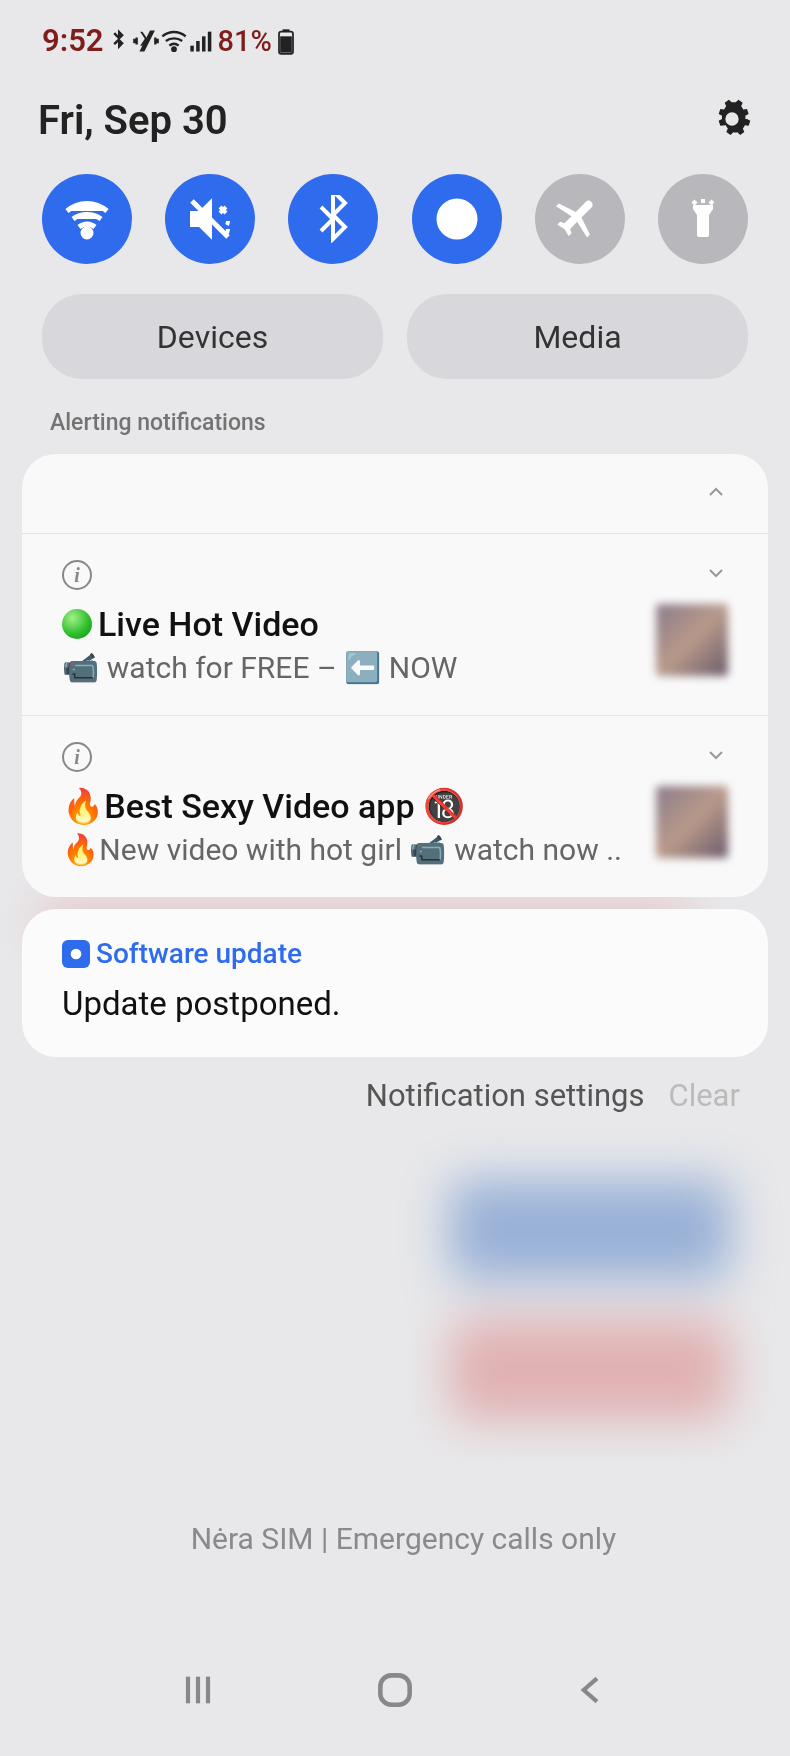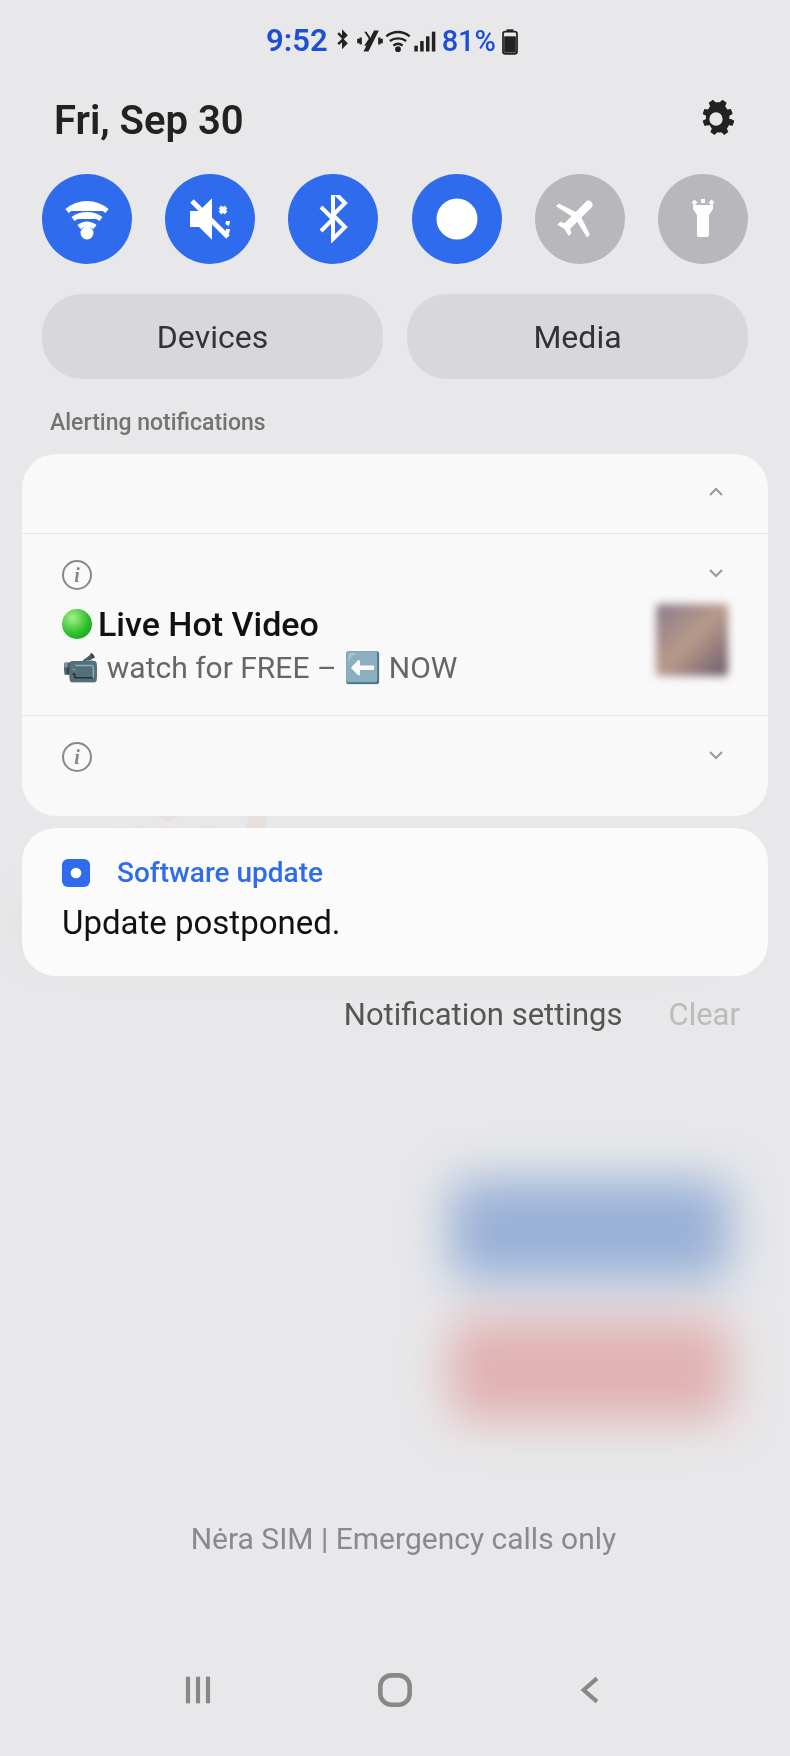--- a/index.html
+++ b/index.html
@@ -42,37 +42,37 @@
   z-index: 2;
   width: 100%;
   height: 100%;
   display: flex;
   flex-direction: column;
 }
 
 
 .status-bar {
   display: flex;
-  justify-content: center;
+  justify-content: flex-start;
   align-items: center;
   padding: 22px 42px 10px;
   font-size: 31px;
   font-weight: 600;
-  color: #1d4ed8;
+  color: #7f1d1d;
 }
 .status-right { display: flex; align-items: center; gap: 0; }
 .status-right svg { width: 28px; height: 28px; }
 .battery-text { font-size: 29px; font-weight: 500; margin-left: 2px; }
 
 
 .date-row {
   display: flex;
   justify-content: space-between;
   align-items: center;
-  padding: 28px 54px 20px;
+  padding: 28px 38px 20px;
 }
 .date-text { font-size: 40px; font-weight: 600; color: #222; }
 .gear-btn { cursor: pointer; }
 
 
 .qs-row {
   display: flex;
   justify-content: space-between;
   padding: 10px 42px 30px;
 }
@@ -161,35 +161,35 @@
   border-radius: 4px;
 }
 
 
 .sys-notif {
   margin: 0 22px 20px;
   background: #fbfbfc;
   border-radius: 34px;
   padding: 28px 40px 34px;
 }
-.sys-top { display: flex; align-items: center; gap: 27px; margin-bottom: 14px; }
+.sys-top { display: flex; align-items: center; gap: 6px; margin-bottom: 14px; }
 .sys-app-icon {
   width: 28px; height: 28px;
   background: #2f6bed;
   border-radius: 6px;
   display: inline-flex; align-items: center; justify-content: center;
 }
 .sys-app-name { font-size: 28px; color: #2f6bed; font-weight: 500; }
 .sys-title { font-size: 33px; color: #111; }
 
 
 .footer-actions {
   display: flex;
   justify-content: flex-end;
-  gap: 46px;
+  gap: 24px;
   padding: 0 50px 20px;
   font-size: 31px;
   color: #555;
   text-align: center;
 }
 .footer-actions .clear { color: #bbb; }
 .footer-actions span { cursor: pointer; }
 
 
 .sim-text {
@@ -351,20 +351,27 @@
     </div>
 
     <div class="notif-item">
       <div class="notif-top-row">
         <span class="info-icon">i</span>
         <span class="chevron">
           <svg width="24" height="24" viewBox="0 0 24 24" fill="none" stroke="#999" stroke-width="2">
               <path d="M6 9l6 6 6-6"></path>
             </svg>
         </span>
+      </div>
+      <div class="notif-body">
+        <div class="notif-text">
+          <div class="notif-title">🔥Best Sexy Video app 🔞</div>
+          <div class="notif-sub">🔥New video with hot girl 📹 watch now ..</div>
+        </div>
+        <div class="notif-thumb"></div>
       </div>
     </div>
   </div>
 
   <div class="sys-notif">
     <div class="sys-top">
       <span class="sys-app-icon">
         <svg width="16" height="16" viewBox="0 0 24 24" fill="#fff">
             <circle cx="12" cy="12" r="8"></circle>
           </svg>

